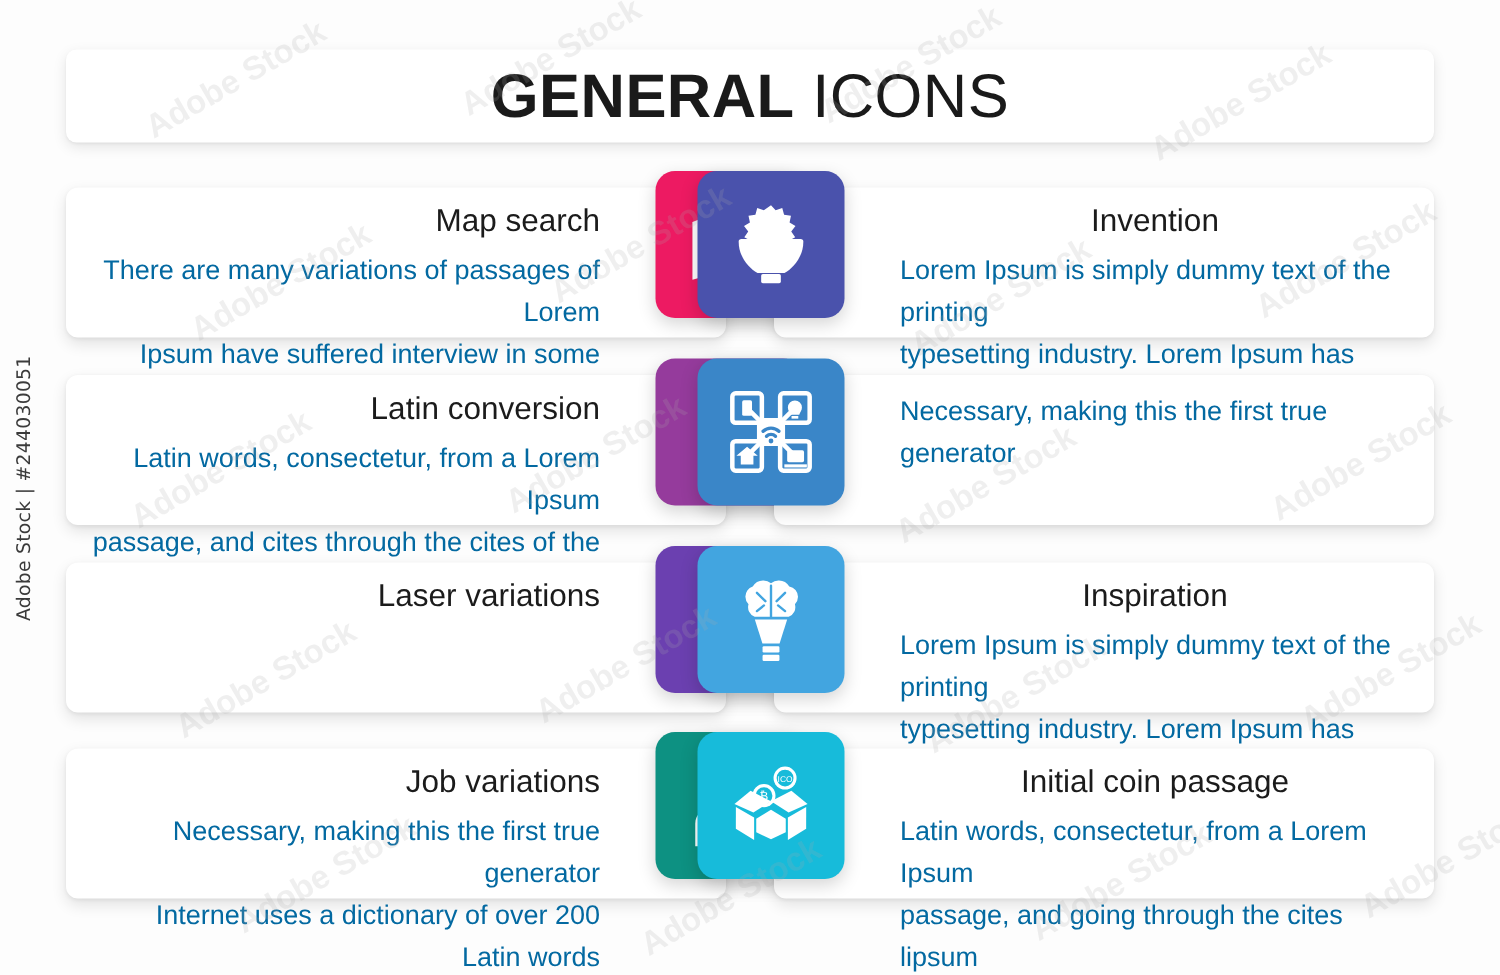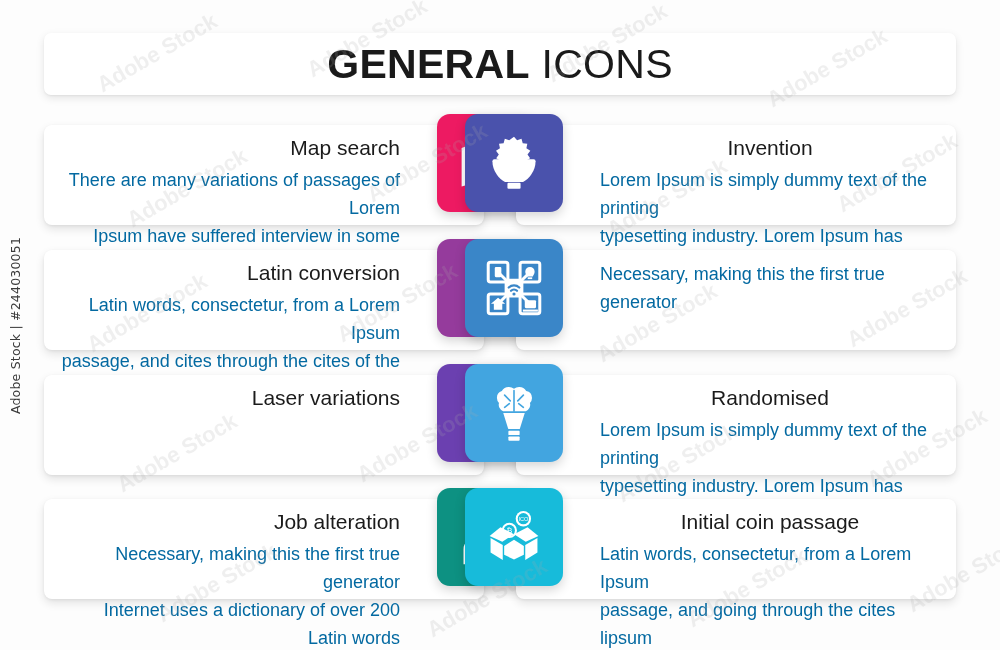--- a/index.html
+++ b/index.html
@@ -219,39 +219,39 @@
       <ellipse cx="32" cy="40.5" rx="8" ry="3.5" fill="#6B40B0"></ellipse>
       <rect x="20.5" y="47" width="6.2" height="5.2" rx="1" fill="#6B40B0"></rect>
       <rect x="29.2" y="47" width="6.2" height="9.5" rx="1" fill="#6B40B0"></rect>
       <rect x="37.8" y="47" width="6.2" height="5.2" rx="1" fill="#6B40B0"></rect>
     </svg>
           </span>
         </div>
       </div>
       <div class="card right row3">
         <div class="text-block">
-          <div class="card-title">Randomised</div>
+          <div class="card-title">Inspiration</div>
           <div class="card-desc">Lorem Ipsum is simply dummy text of the printing</div>
           <div class="card-desc">typesetting industry. Lorem Ipsum has been</div>
         </div>
         <div class="icon-tile" style="background: rgb(66, 165, 224);">
           <span>
     <svg viewBox="0 0 64 64" fill="#fff" xmlns="http://www.w3.org/2000/svg">
       <path d="M19 8.5 a8.5 8.5 0 0 1 7.6-4.3 a8.2 8.2 0 0 1 5.4 2 a8.2 8.2 0 0 1 5.4-2 a8.5 8.5 0 0 1 7.6 4.3 a7.6 7.6 0 0 1 6.2 7.4 a7.5 7.5 0 0 1-2.2 5.3 a7.3 7.3 0 0 1-4.4 8.9 H20.4 a7.3 7.3 0 0 1-4.4-8.9 a7.5 7.5 0 0 1-2.2-5.3 a7.6 7.6 0 0 1 5.2-7.4z"></path>
       <path d="M32 8 v22 M22 13 l6 6 M42 13 l-6 6 M22 26 l5-4 M42 26 l-5-4" stroke="#42A5E0" stroke-width="1.7" fill="none" stroke-linecap="round"></path>
       <path d="M20.5 32 h23 l-5.4 17 h-12.2 z"></path>
       <rect x="26" y="51" width="12" height="4.5" rx="0.9"></rect>
       <rect x="26" y="57" width="12" height="4.5" rx="0.9"></rect>
     </svg>
           </span>
         </div>
       </div>
       <div class="card left row4">
         <div class="text-block">
-          <div class="card-title">Job alteration</div>
+          <div class="card-title">Job variations</div>
           <div class="card-desc">Necessary, making this the first true generator</div>
           <div class="card-desc">Internet uses a dictionary of over 200 Latin words</div>
         </div>
         <div class="icon-tile" style="background: rgb(13, 145, 130);">
           <span>
     <svg viewBox="0 0 64 64" fill="#fff" xmlns="http://www.w3.org/2000/svg">
       <circle cx="23" cy="14" r="11.5"></circle>
       <path d="M8 61 V45 c0-7 6-11.5 12-13 l3 6 3-6 c6 1.5 12 6 12 13 v16z"></path>
       <path d="M21.4 36.5 h3.2 l-.7 4.5 1.4 13 h-4.6 l1.4-13z" fill="#0D9182"></path>
       <rect x="39" y="35" width="19" height="26" rx="1.8"></rect>

